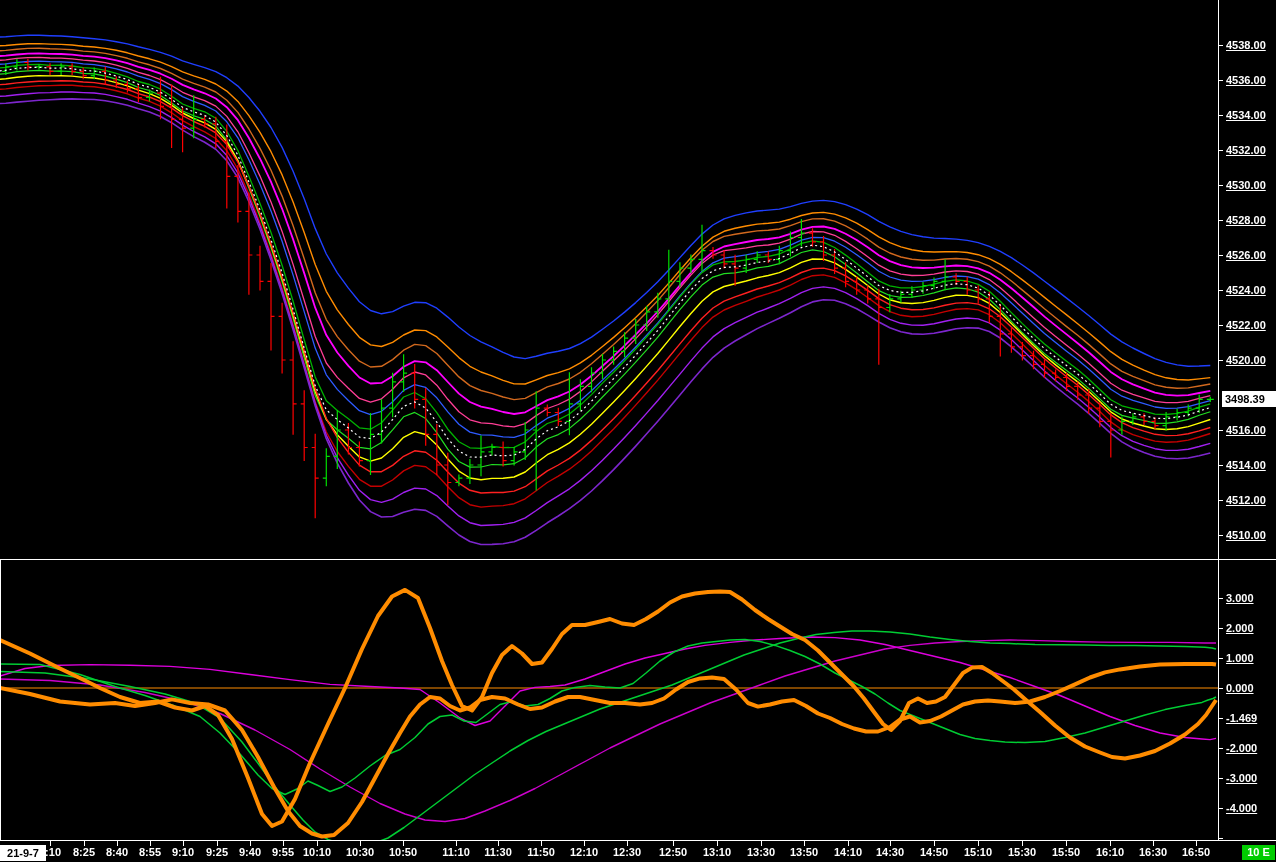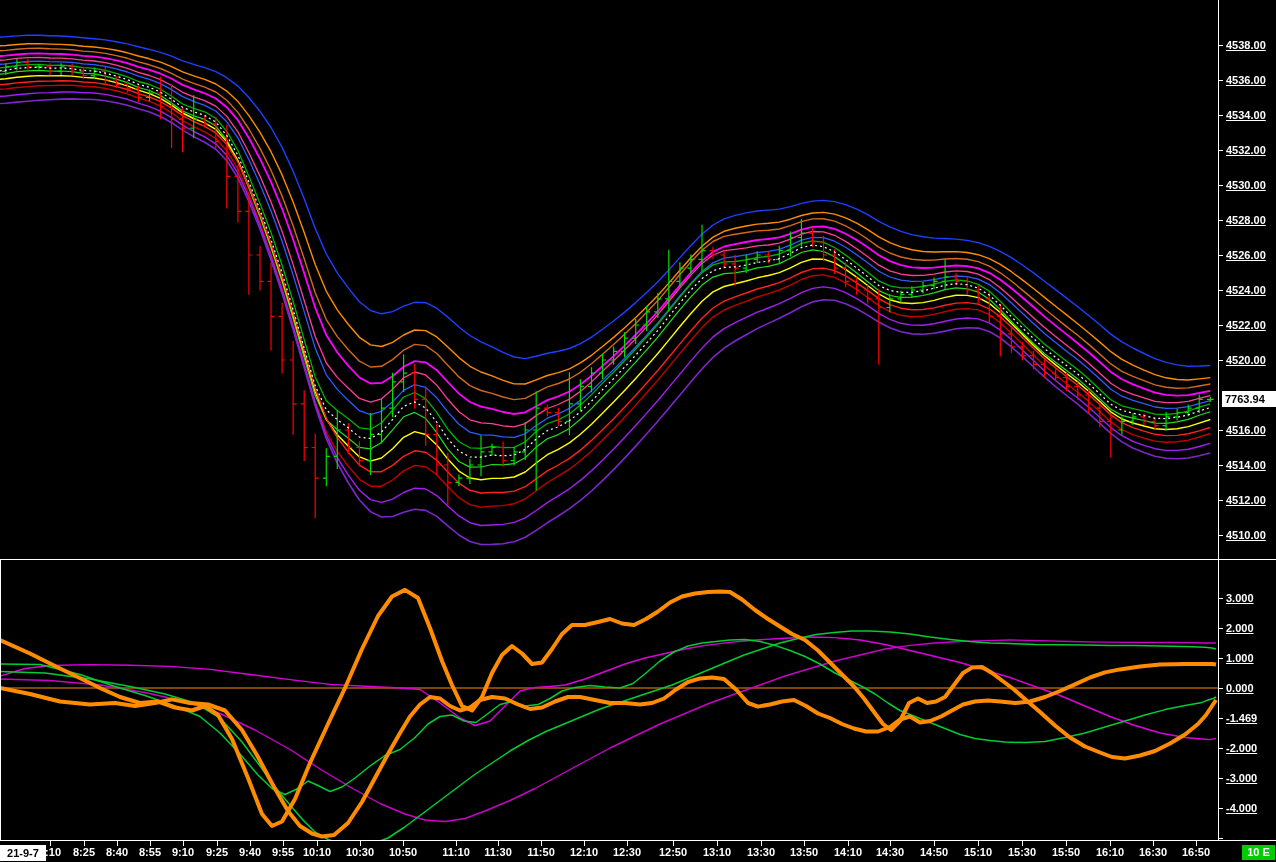--- a/index.html
+++ b/index.html
@@ -73,21 +73,21 @@
   <div class="v-axis-line"></div>
   <div class="v-left-line"></div>
   <div class="h-sep1"></div>
   <div class="h-sep2"></div>
 
   <div id="price-axis"></div>
   <div id="osc-axis"></div>
   <div id="time-axis"></div>
 
   <div id="date-label">21-9-7</div>
-  <div id="last-price-label">7763.94</div>
+  <div id="last-price-label">3498.39</div>
   <div id="study-badge">10 E</div>
 <div class="axtick" style="top: 44.5px;"></div>
     <div class="axlabel" style="left: 1226px; top: 38px;">4538.00</div>
     <div class="axtick" style="top: 79.5px;"></div>
     <div class="axlabel" style="left: 1226px; top: 73px;">4536.00</div>
     <div class="axtick" style="top: 114.5px;"></div>
     <div class="axlabel" style="left: 1226px; top: 108px;">4534.00</div>
     <div class="axtick" style="top: 149.5px;"></div>
     <div class="axlabel" style="left: 1226px; top: 143px;">4532.00</div>
     <div class="axtick" style="top: 184.5px;"></div>

